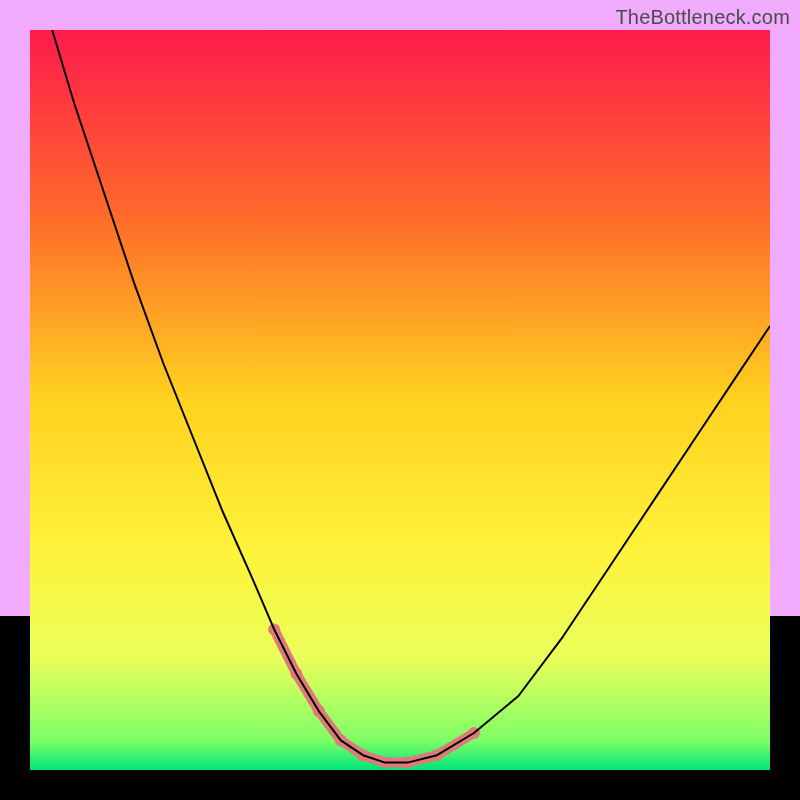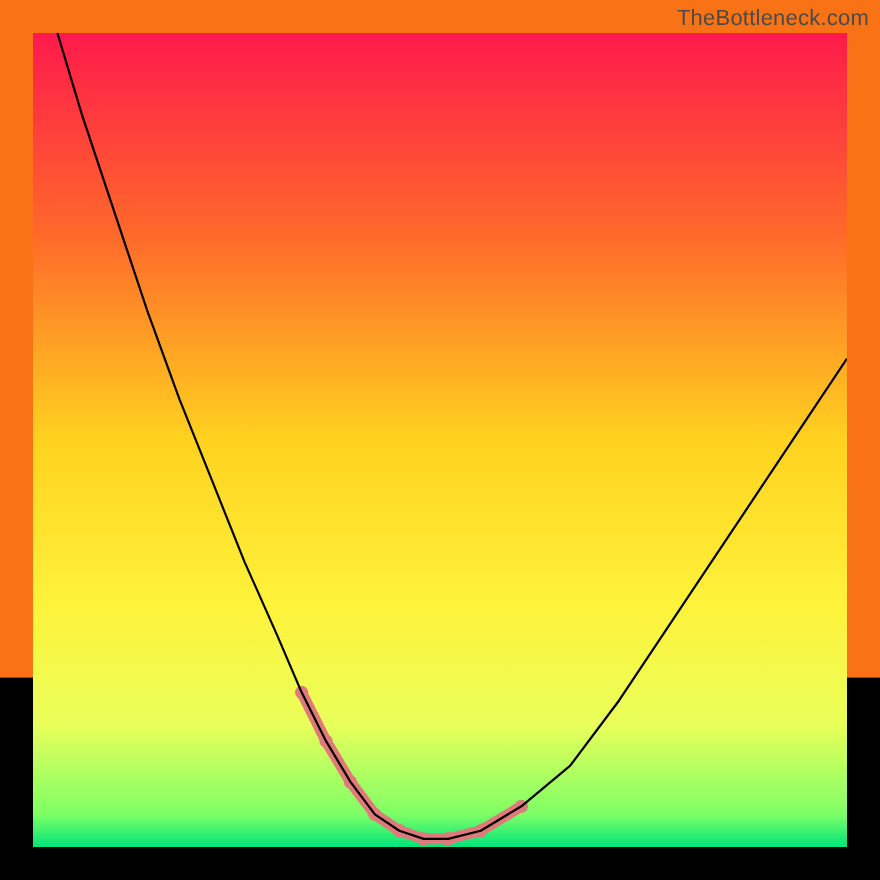--- a/index.html
+++ b/index.html
@@ -8,21 +8,21 @@
     width: 800px;
     height: 800px;
     background: #000;
     font-family: Arial, Helvetica, sans-serif;
     overflow: hidden;
   }
   .stage {
     position: relative;
     width: 800px;
     height: 616px;
-    background: #f97316;
+    background: #f0abfc;
   }
   .watermark {
     position: absolute;
     top: 6px;
     right: 10px;
     color: #4a4a4a;
     font-size: 20px;
     font-weight: 400;
     letter-spacing: 0.2px;
     z-index: 5;

